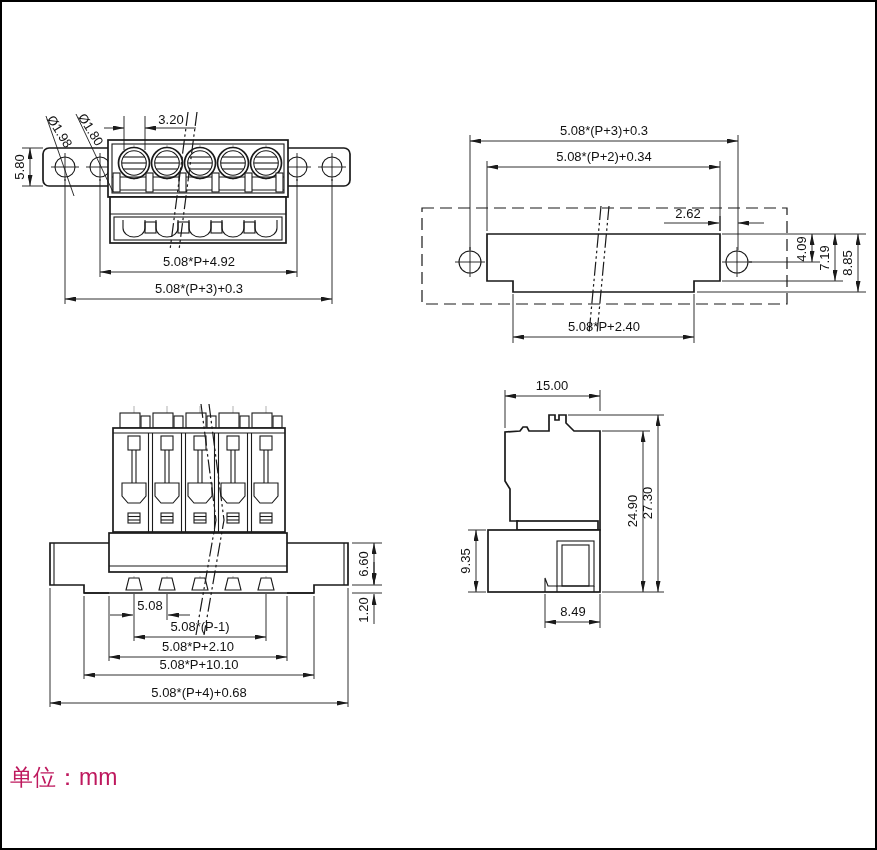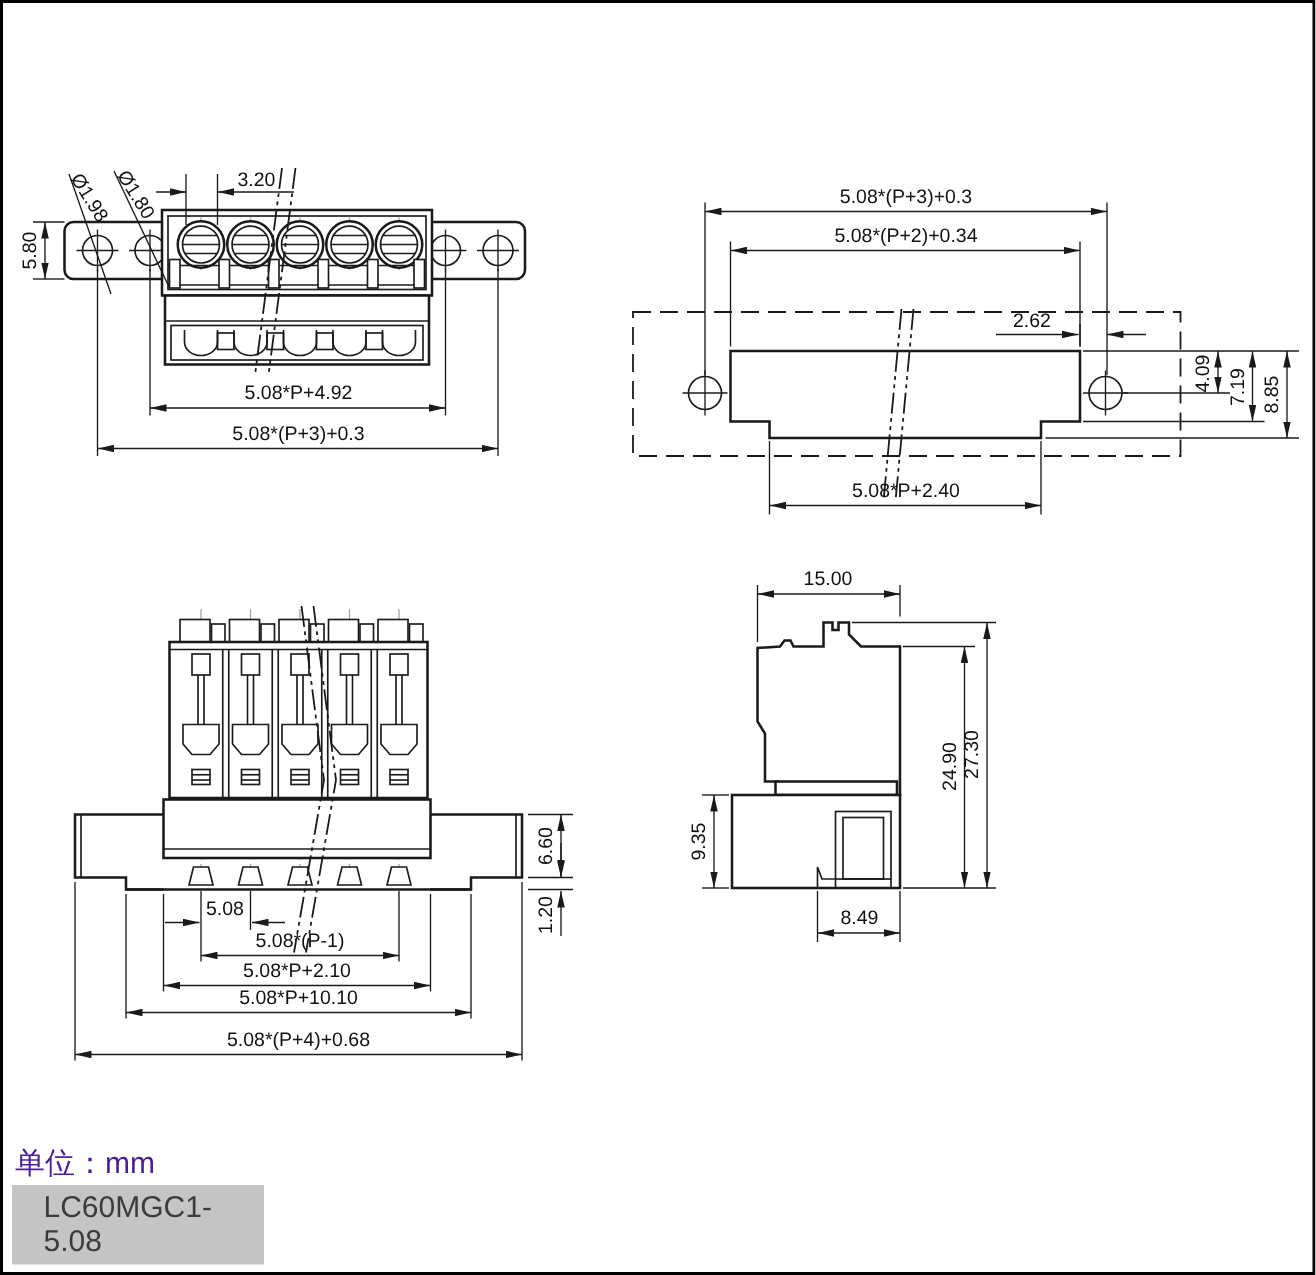--- a/index.html
+++ b/index.html
@@ -17,21 +17,21 @@
   .olw{fill:#ffffff;stroke:#1a1a1a;stroke-width:1.7;stroke-linejoin:miter;}
   .md{fill:none;stroke:#1a1a1a;stroke-width:1.1;}
   .mdw{fill:#ffffff;stroke:#1a1a1a;stroke-width:1.1;}
   .thin{fill:none;stroke:#1a1a1a;stroke-width:0.9;}
   .cl{fill:none;stroke:#a8a8a8;stroke-width:0.9;stroke-dasharray:13 3 3 3;}
   .brk{fill:none;stroke:#1a1a1a;stroke-width:1.2;stroke-dasharray:14 3 2.5 3 2.5 3;}
   .hid{fill:none;stroke:#1a1a1a;stroke-width:1.2;stroke-dasharray:12 6;}
   .dimtxt{font-family:"Liberation Sans",sans-serif;font-size:13px;fill:#111;}
   .footer-unit{
     position:absolute;left:8px;top:760px;
-    font-size:20px;color:#4c1d95;
+    font-size:23px;color:#be185d;
   }
   .part-box{
     position:absolute;left:6px;top:788px;width:168px;height:53px;
     background:#c5c5c5;display:flex;align-items:center;
   }
   .part-box span{margin-left:21px;font-size:20px;color:#3b3b3b;}
 </style>
 </head>
 <body>
 
@@ -394,17 +394,14 @@
 
       <line class="thin" x1="545" y1="594" x2="545" y2="628"></line>
           <line class="thin" x1="600" y1="594" x2="600" y2="628"></line>
       <line class="thin" x1="545" y1="622" x2="600" y2="622" marker-start="url(#arr)" marker-end="url(#arr)"></line>
       <text class="dimtxt" x="573" y="616" text-anchor="middle">8.49</text>
     </g>
   </g>
 </svg>
 
   <div class="footer-unit">单位：mm</div>
-  <div class="part-box">
-    <span>LC60MGC1-5.08</span>
-  </div>
 
 </div>
 
 </body></html>

